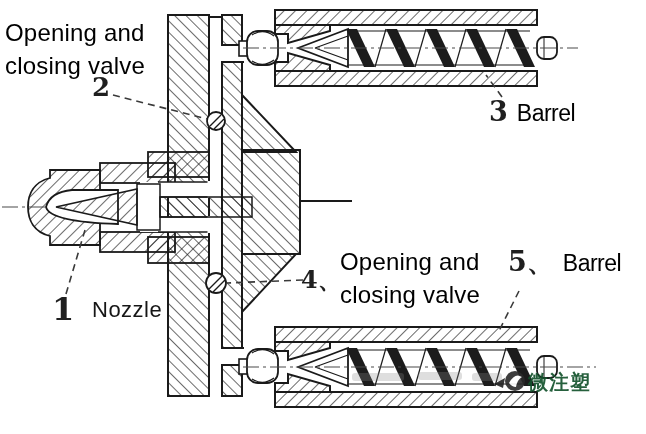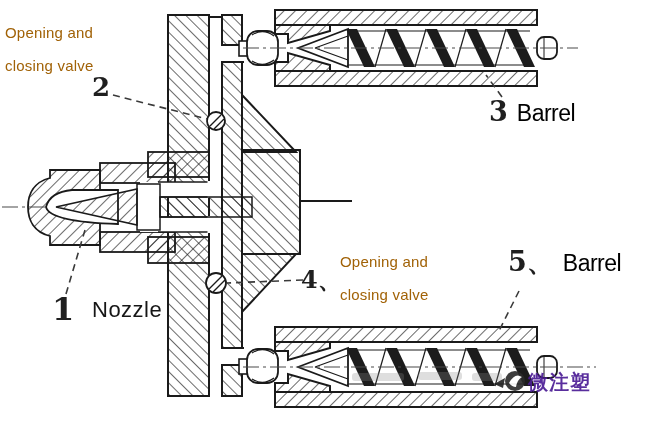--- a/index.html
+++ b/index.html
@@ -10,44 +10,44 @@
     position:relative;
     overflow:hidden;
     color:#1a1a1a;
   }
   .stage { position:absolute; inset:0; }
   svg.diagram { position:absolute; left:0; top:0; display:block; }
 
   .lbl { position:absolute; white-space:nowrap; }
 
   .valve-text div {
-    font-size:15px;
+    font-size:24px;
     line-height:33px;
     letter-spacing:.2px;
-    color:#a16207;
+    color:#000000;
   }
 
   .num {
     font-family:"DejaVu Serif", serif;
     font-weight:bold;
     color:#1f1f1f;
   }
   .num-2 { font-size:26px; }
   .num-1 { font-size:32px; }
   .num-mid { font-size:24px; }
 
   .barrel-lbl { display:flex; align-items:baseline; gap:9px; }
   .barrel-lbl .num { font-size:27px; }
   .barrel-name { font-size:23px; letter-spacing:-.5px; color:#000000; }
 
   .nozzle-name { font-size:22px; letter-spacing:.5px; color:#161616; }
 
   .watermark {
     display:flex; align-items:center; gap:5px;
-    color:#4c1d95; opacity:.92;
+    color:#14532d; opacity:.92;
   }
   .watermark-text { font-size:20px; font-weight:bold; letter-spacing:1px; }
 </style>
 </head>
 <body>
 
 <div class="stage">
 
   <svg class="diagram" width="646" height="434" viewBox="0 0 646 434">
     <defs>

